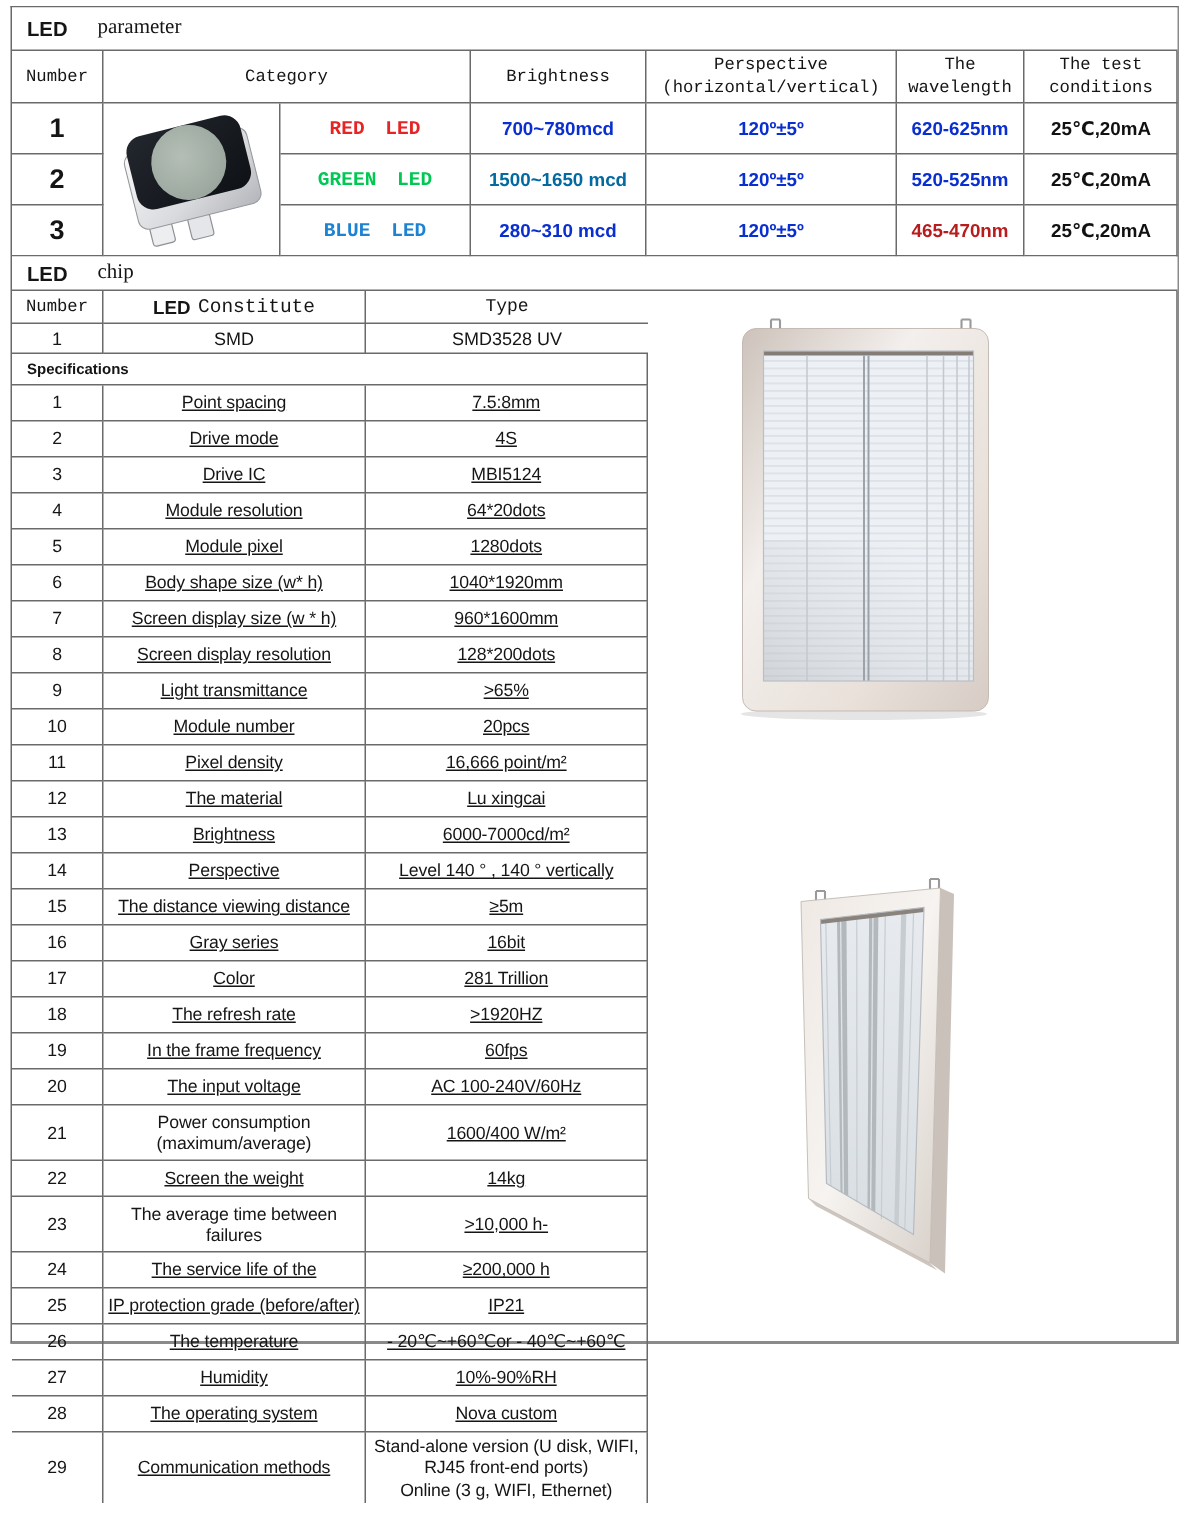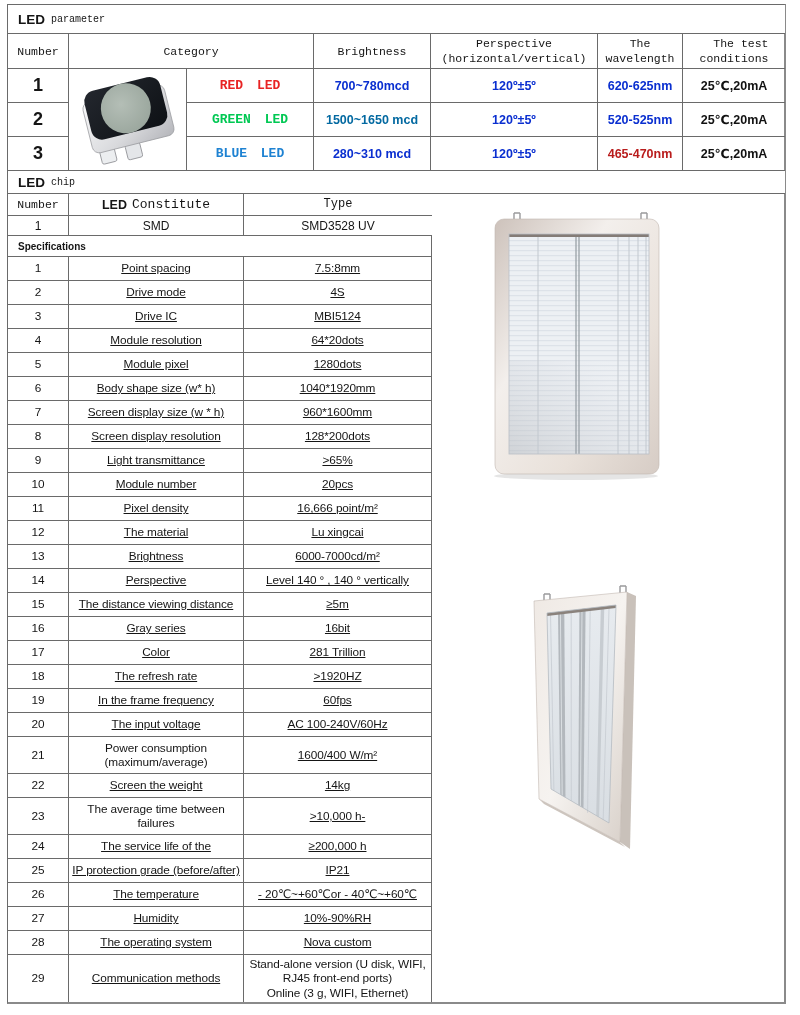--- a/index.html
+++ b/index.html
@@ -1,37 +1,37 @@
 <!DOCTYPE html>
 <html><head>
 <meta charset="utf-8">
 <style>
   html,body{margin:0;padding:0;background:#fff;}
   .page{position:relative;width:800px;height:1015px;background:#fff;overflow:hidden;
         font-family:"Liberation Sans","DejaVu Sans",sans-serif;color:#151515;}
-  .doc{position:absolute;left:7px;top:4px;width:779px;height:1000px;box-sizing:border-box;
+  .doc{position:absolute;left:7px;top:4px;width:779px;height:892px;box-sizing:border-box;
        border:1px solid #6a6a6a;border-right:2px solid #8a8a8a;border-bottom:2px solid #8a8a8a;background:#fff;}
   .sec{position:absolute;left:0;box-sizing:border-box;}
   .mono{font-family:"Liberation Mono","DejaVu Sans Mono",monospace;}
   .bld{font-weight:bold;}
   
   .bar{display:flex;align-items:center;padding-left:10px;border-bottom:1px solid #6a6a6a;background:#fff;}
   .bar .t1{font-weight:bold;font-size:13.5px;}
-  .bar .t2{font-family:Liberation Mono, monospace;font-size:10px;margin-left:6px;}
+  .bar .t2{font-family:Liberation Serif, serif;font-size:14px;margin-left:20px;}
   .title-bar{top:0;width:777px;height:29px;}
   .chipbar{top:166px;width:777px;height:23px;}
   .specbar{top:231px;width:424px;height:21px;border-right:1px solid #6a6a6a;}
   .specbar .t1{font-size:10px;}
   
   .param-grid{top:29px;width:777px;height:137px;display:grid;
               grid-template-columns:61px 118px 127px 117px 167px 85px 102px;
               grid-template-rows:35px 34px 34px 34px;}
   .cell{border-right:1px solid #6a6a6a;border-bottom:1px solid #6a6a6a;box-sizing:border-box;
         display:flex;align-items:center;justify-content:center;text-align:center;}
-  .lastcol{border-right:none;text-align:right;}
+  .lastcol{border-right:none;}
   .hdr{font-family:"Liberation Mono","DejaVu Sans Mono",monospace;font-size:11.5px;line-height:15px;white-space:pre-line;}
   .num-big{font-size:18px;font-weight:bold;}
   .cat{font-family:"Liberation Mono","DejaVu Sans Mono",monospace;font-size:13px;font-weight:bold;word-spacing:6px;}
   .pval{font-size:12.5px;font-weight:bold;}
   .tval{font-size:12.5px;font-weight:bold;color:#111;}
   
   .chip-grid{top:189px;width:424px;display:grid;grid-template-columns:61px 175px 188px;grid-template-rows:22px 20px;}
   .chip-grid .hdr{font-size:11.5px;}
   .chip-grid .pv{font-size:12px;}
   

